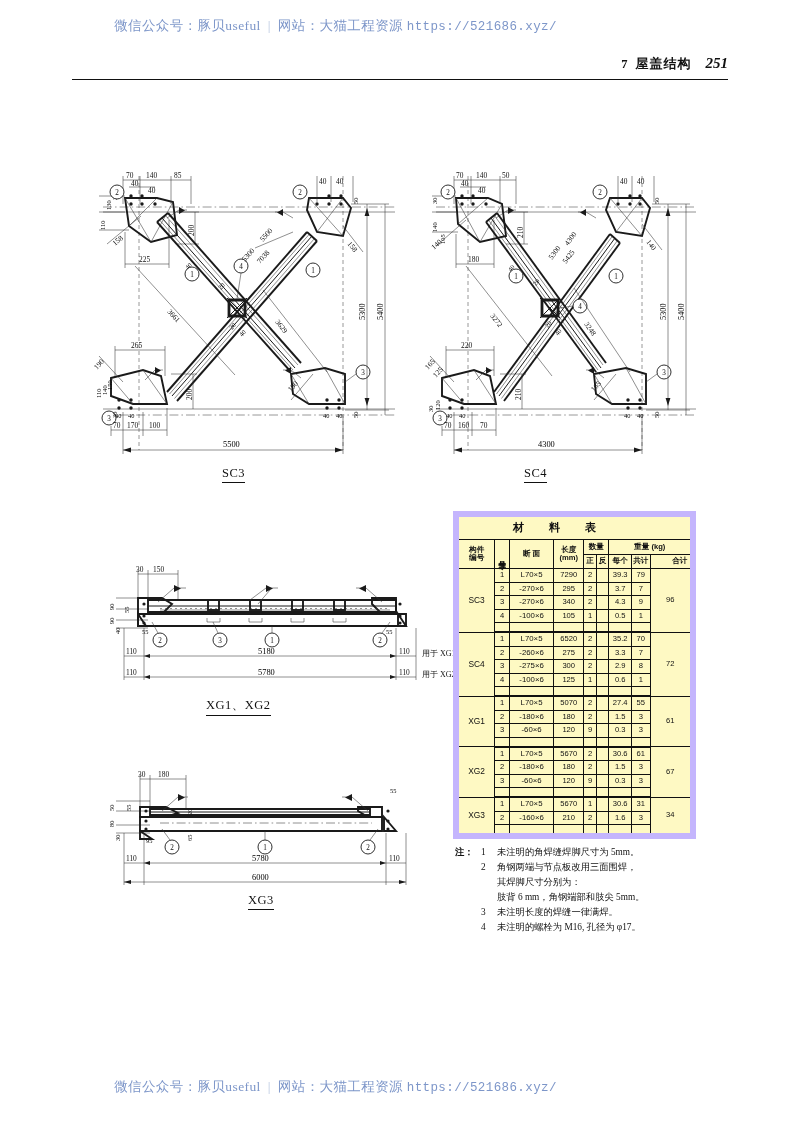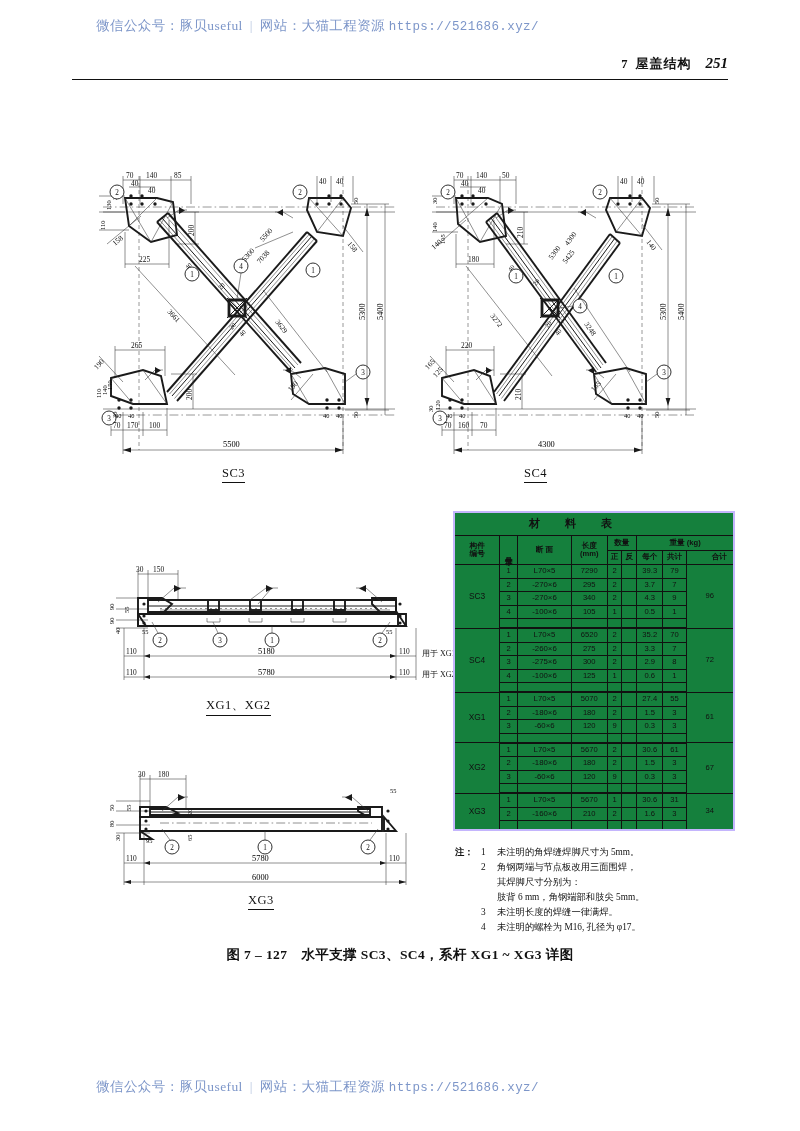--- a/index.html
+++ b/index.html
@@ -25,20 +25,21 @@
   
   .watermark {
     position: absolute;
     left: 0; width: 635px;
     text-align: center;
     color: #7d96c9;
     font-size: 13.5px;
     letter-spacing: .4px;
     white-space: nowrap;
     font-family: "Liberation Serif", serif;
+    padding-left: 18px;
   }
   .watermark .sep { color: #b9c7e0; margin: 0 7px; }
   .watermark .url { font-family: "Liberation Mono", monospace; font-size: 12.5px; }
   .wm-top { top: 17px; }
   .wm-bottom { top: 1078px; }
 
   
   .runhead {
     position: absolute;
     right: 72px; top: 55px;
@@ -84,24 +85,24 @@
     font-family: "Liberation Serif", serif;
     letter-spacing: .5px;
     border-bottom: 1.4px solid #111;
     padding-bottom: 1px;
   }
 
   
   .mtable {
     position: absolute;
     left: 453px; top: 511px;
-    width: 282px;
+    width: 243px;
     border-collapse: collapse;
-    border: 2px solid #c4b5fd;
-    background: #15803d;
+    border: 6px solid #c4b5fd;
+    background: #fef9c3;
     font-family: "Liberation Sans", sans-serif;
   }
   .mtable td, .mtable th {
     border: 1px solid #111;
     font-size: 7.6px;
     text-align: center;
     padding: 0;
     height: 12.5px;
     line-height: 1.05;
     color: #111;
@@ -962,21 +963,18 @@
         <div class="nnum">3</div>
         <div class="ntxt">未注明长度的焊缝一律满焊。</div>
       </div>
       <div class="nrow">
         <div class="nlabel"></div>
         <div class="nnum">4</div>
         <div class="ntxt">未注明的螺栓为 M16, 孔径为 φ17。</div>
       </div>
     </div>
 
-  <div class="caption">
-    <span class="num">图 7 – 127</span><span>水平支撑 SC3、SC4，系杆 XG1 ~ XG3 详图</span>
-  </div>
 
   <div class="watermark wm-bottom">
     <span>微信公众号：</span><span>豚贝useful</span><span class="sep">|</span><span>网站：</span><span>大猫工程资源</span> <span class="url">https://521686.xyz/</span>
   </div>
 
 </div>
 
 </body></html>

